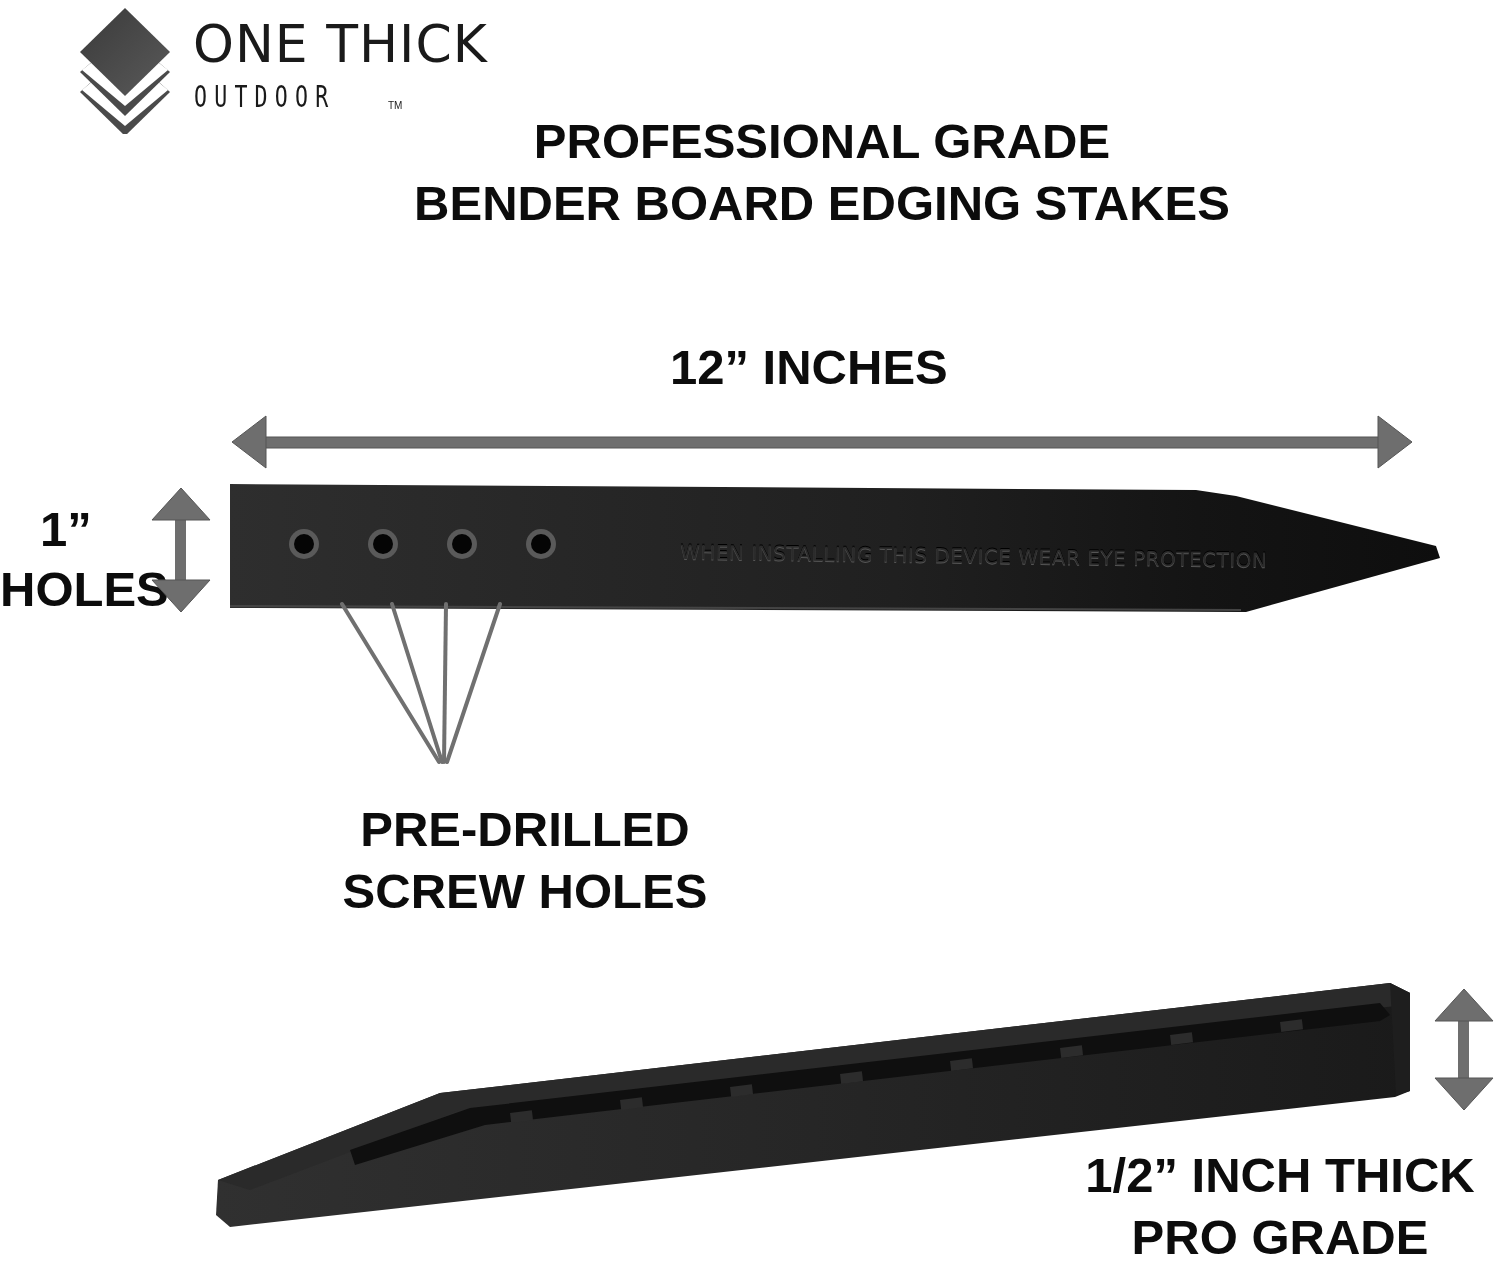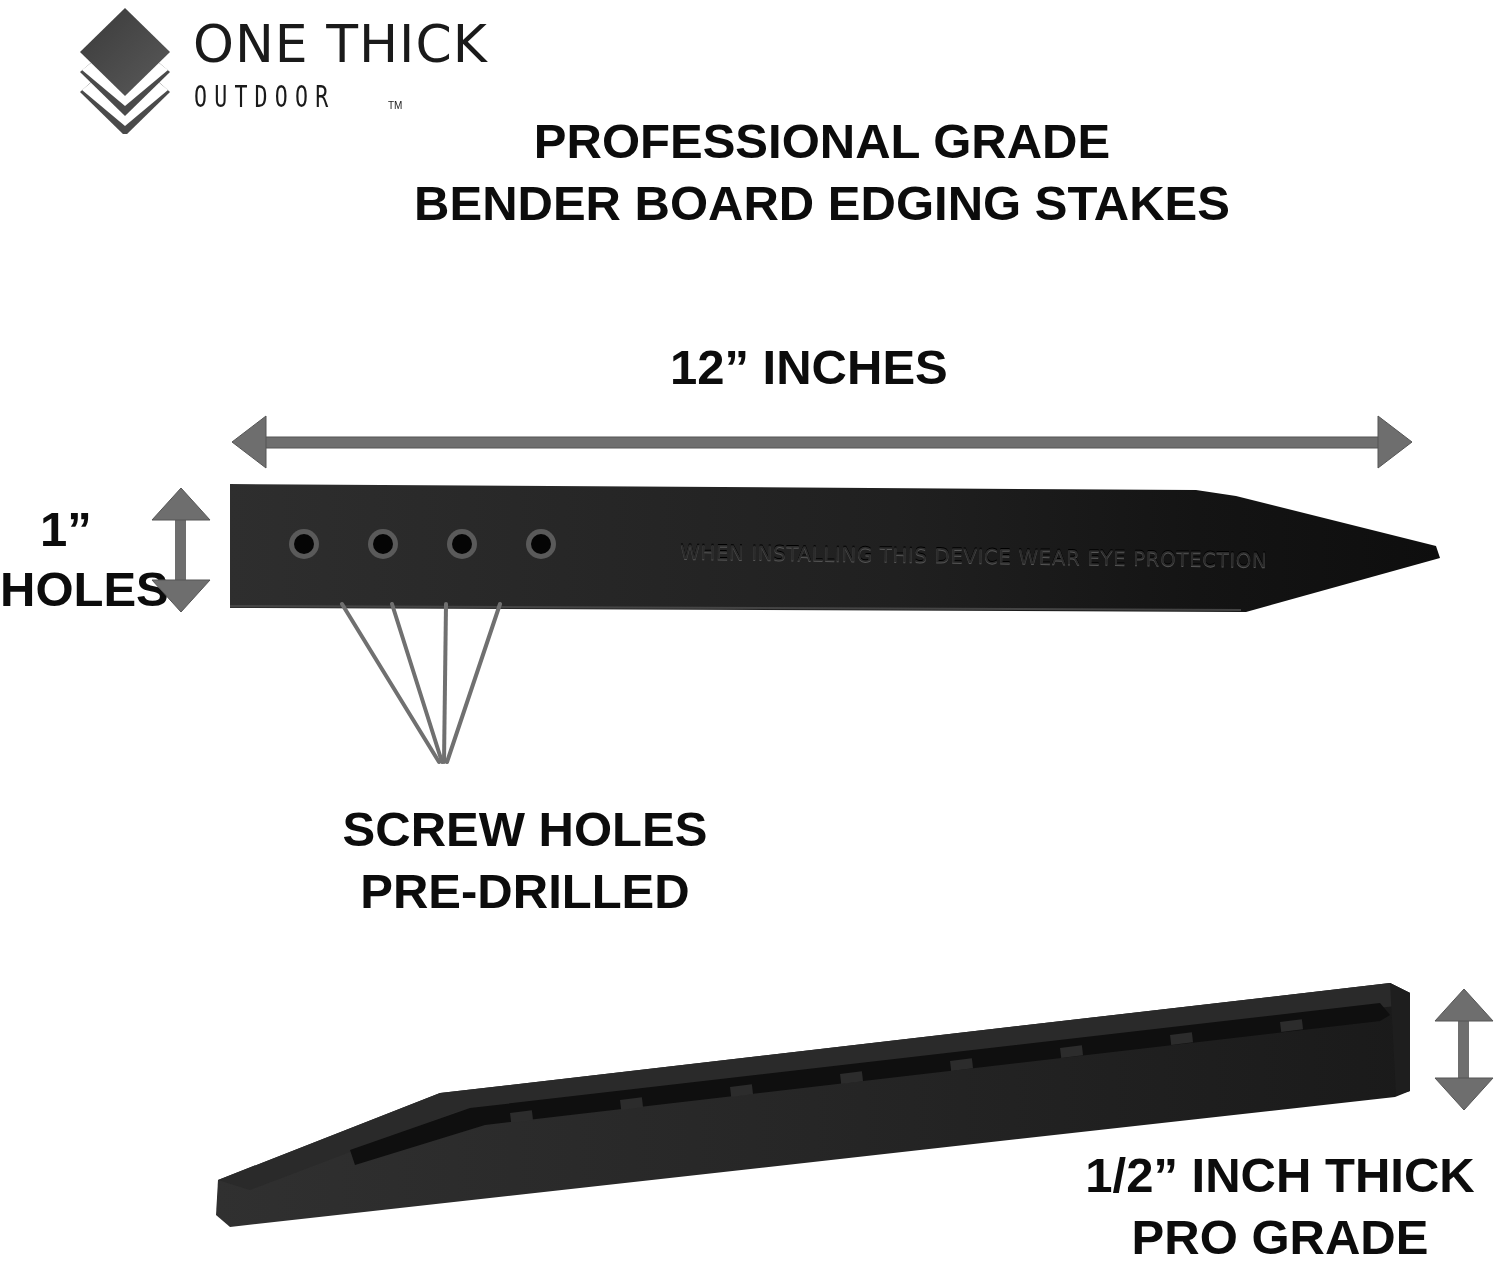--- a/index.html
+++ b/index.html
@@ -86,22 +86,22 @@
 <svg class="abs" style="left:330px;top:600px;" width="180" height="170" viewBox="0 0 180 170">
   <g stroke="#707070" stroke-width="4" fill="none" stroke-linecap="round">
     <line x1="12" y1="4" x2="109" y2="162"></line>
     <line x1="62" y1="4" x2="112" y2="162"></line>
     <line x1="116" y1="4" x2="114" y2="162"></line>
     <line x1="170" y1="4" x2="117" y2="162"></line>
   </g>
 </svg>
 
 <div class="abs callout" style="left:300px;top:798px;width:450px;">
+  <div>PRE-DRILLED</div>
   <div>SCREW HOLES</div>
-  <div>PRE-DRILLED</div>
 </div>
 
 <svg class="abs" style="left:210px;top:975px;" width="1220" height="260" viewBox="0 0 1220 260">
   <defs>
     <linearGradient id="bg2" x1="0" y1="0" x2="1" y2="0">
       <stop offset="0" stop-color="#303030"></stop>
       <stop offset="0.5" stop-color="#262626"></stop>
       <stop offset="1" stop-color="#1a1a1a"></stop>
     </linearGradient>
   </defs>

